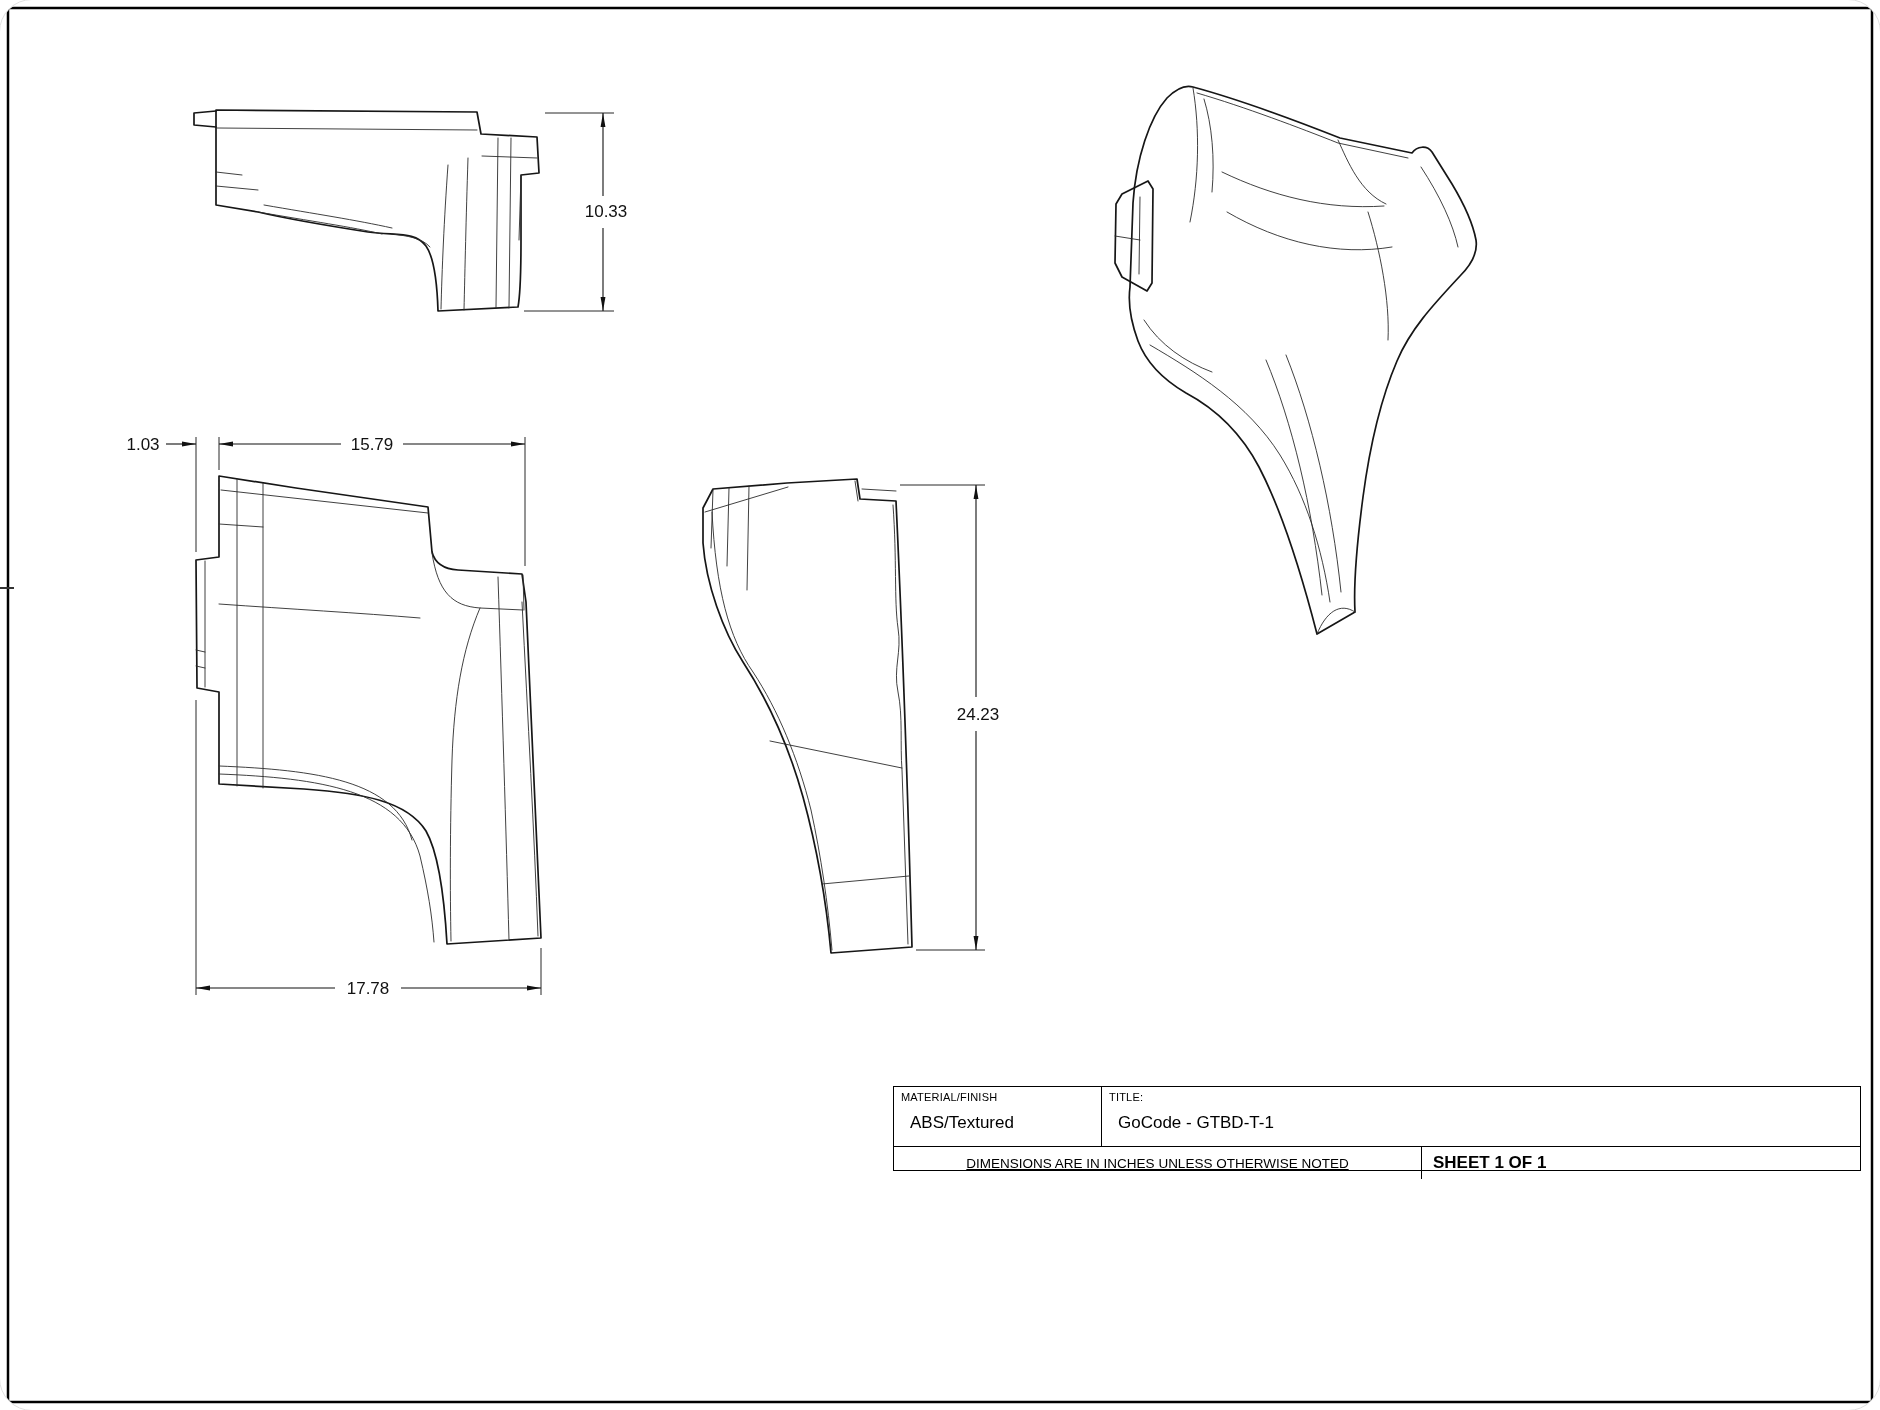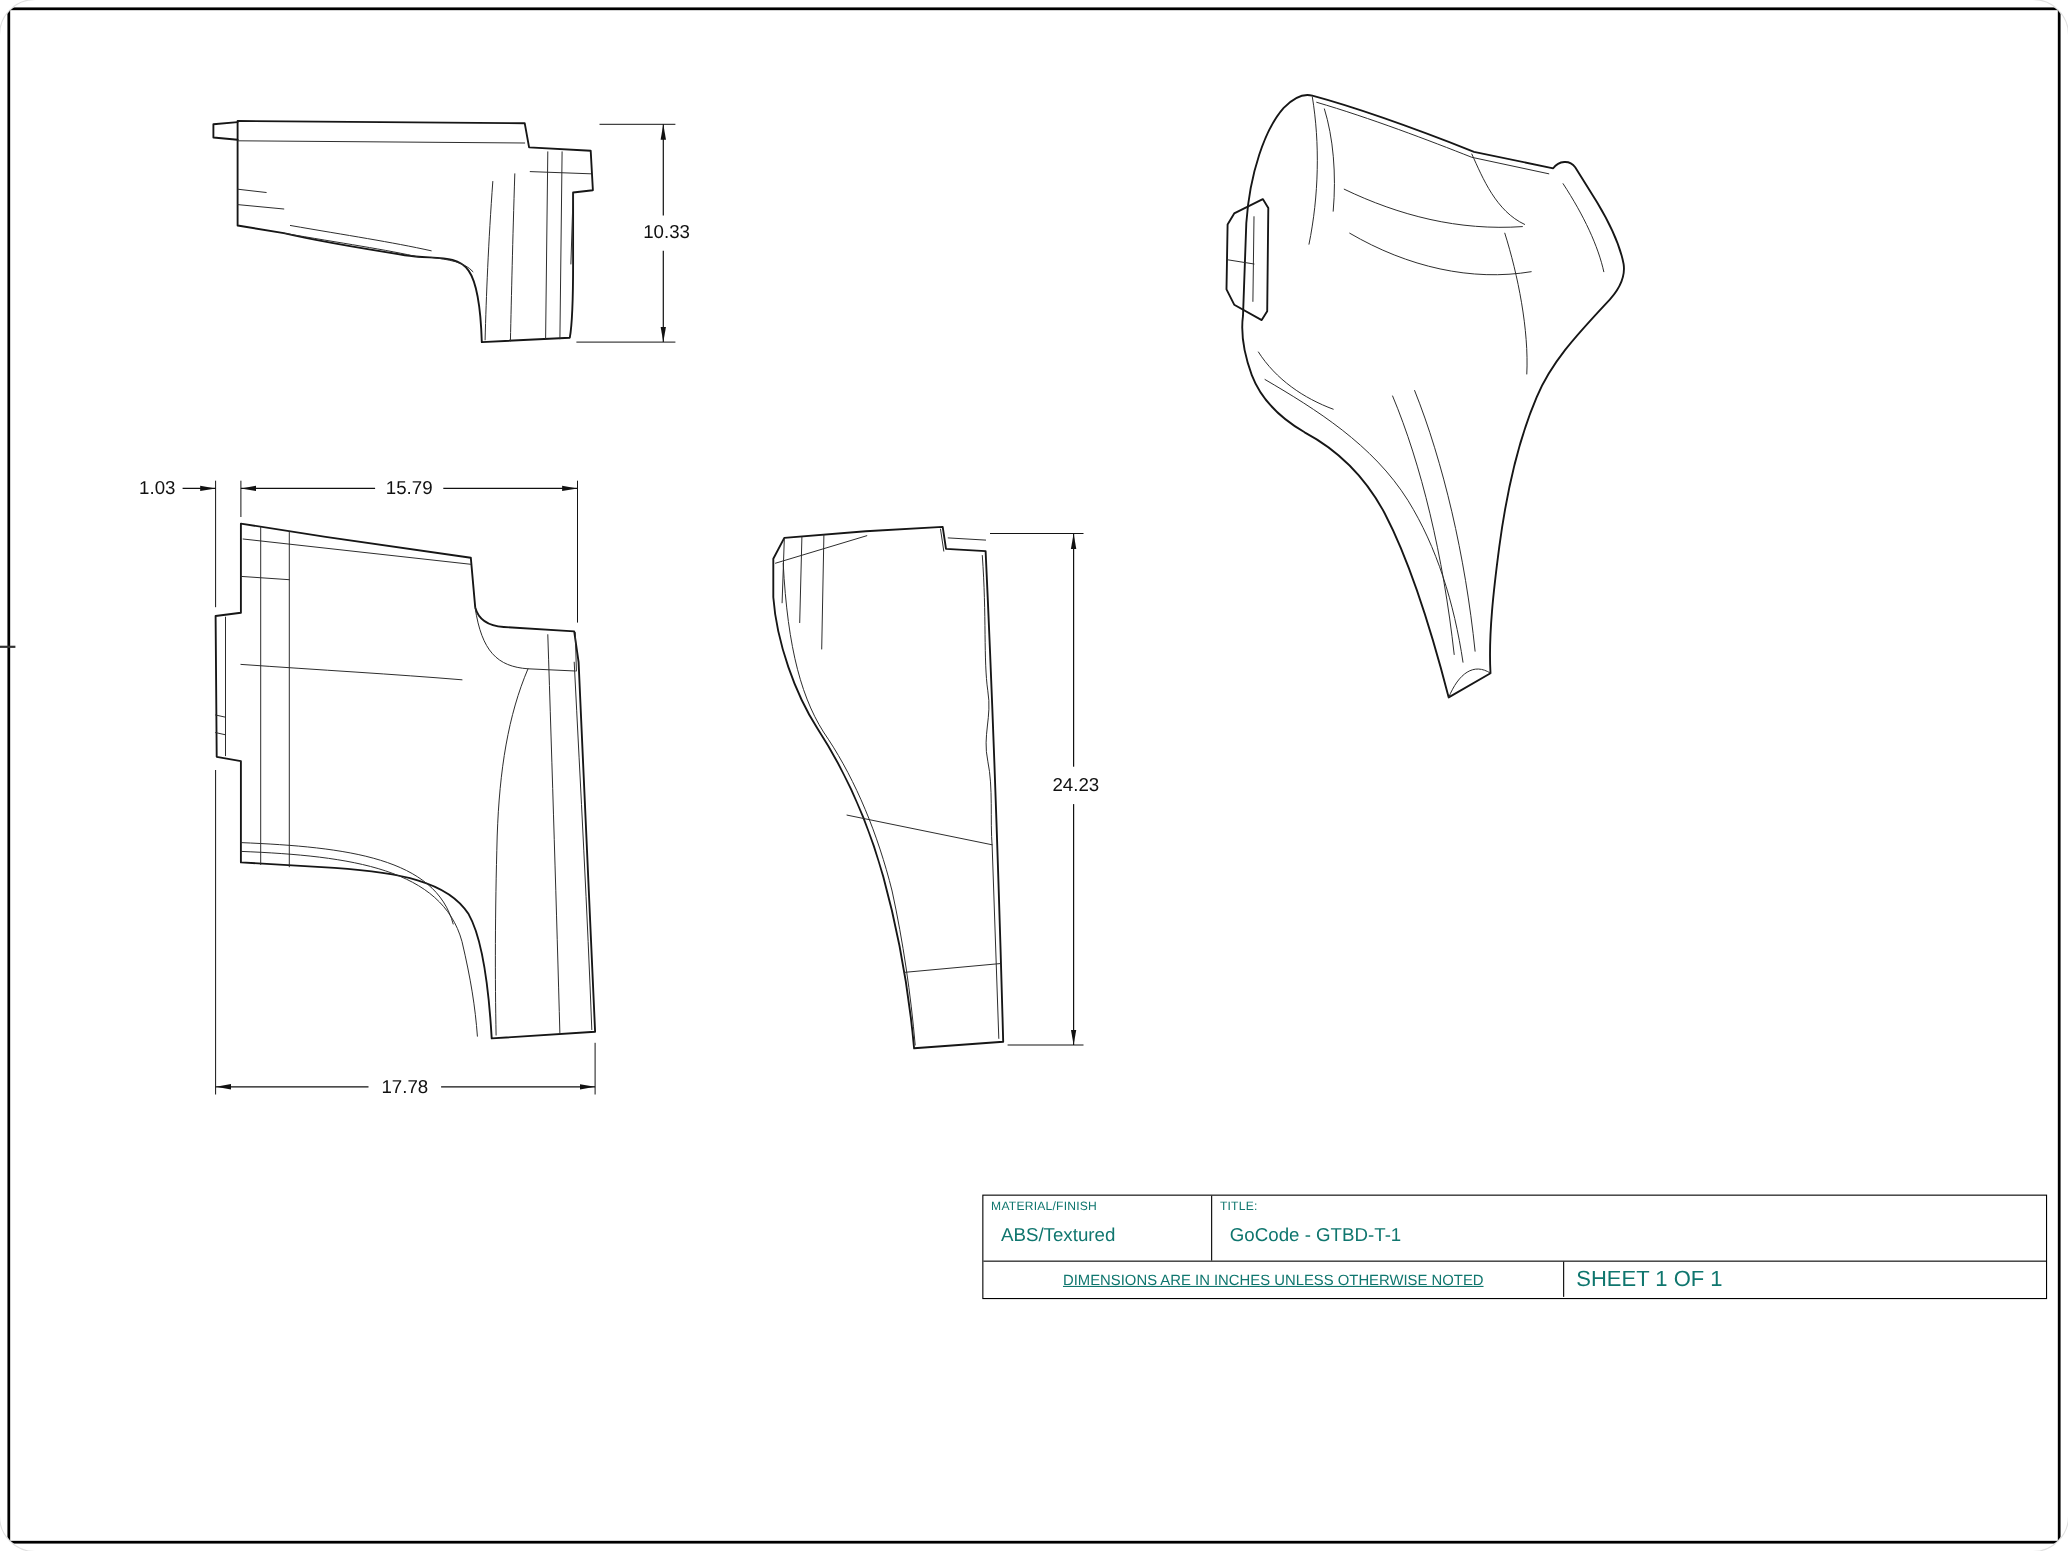--- a/index.html
+++ b/index.html
@@ -14,33 +14,33 @@
   }
   svg.drawing{position:absolute;left:0;top:0;}
   
   .o{fill:none;stroke:#161616;stroke-width:1.7;stroke-linejoin:round;stroke-linecap:round;}
   .i{fill:none;stroke:#2b2b2b;stroke-width:0.9;stroke-linejoin:round;stroke-linecap:round;}
   .d{fill:none;stroke:#111111;stroke-width:1.1;}
   .x{fill:none;stroke:#111111;stroke-width:0.9;}
   text.dim{font-family:"Liberation Sans",sans-serif;font-size:17px;fill:#111;}
   
   .title-block{
-    position:absolute;left:893px;top:1086px;width:968px;height:95px;
-    border:1.5px solid #000;box-sizing:border-box;color:#0f766e;background:#fff;
+    position:absolute;left:893px;top:1086px;width:968px;height:85px;
+    border:1.5px solid #000;box-sizing:border-box;color:#000000;background:#fff;
   }
   .tb-top{display:flex;height:60px;border-bottom:1.5px solid #000;box-sizing:border-box;}
   .tb-cell{position:relative;box-sizing:border-box;}
   .tb-material{width:208px;border-right:1.5px solid #000;}
   .tb-title{flex:1;}
   .tb-label{position:absolute;top:4px;left:7px;font-size:11px;letter-spacing:.2px;}
   .tb-value{position:absolute;top:26px;left:16px;width:100%;text-align:left;font-size:17px;}
   .tb-title-value{width:450px;}
   .tb-bottom{display:flex;height:32px;}
   .tb-note{width:528px;border-right:1.5px solid #000;display:flex;align-items:center;justify-content:center;font-size:13.5px;text-decoration:underline;}
-  .tb-sheet{flex:1;display:flex;align-items:center;padding-left:11px;font-size:20px;}
+  .tb-sheet{flex:1;display:flex;align-items:center;padding-left:11px;font-size:17px;font-weight:bold;}
 </style>
 </head>
 <body>
 
 <div class="stage">
 
   <svg class="drawing" width="1880" height="1410" viewBox="0 0 1880 1410">
     <defs>
       <marker id="arr" viewBox="0 0 12 12" refX="12" refY="6" markerWidth="14" markerHeight="14" markerUnits="userSpaceOnUse" orient="auto">
         <path d="M0,3.9 L12,6 L0,8.1 Z" fill="#111"></path>

